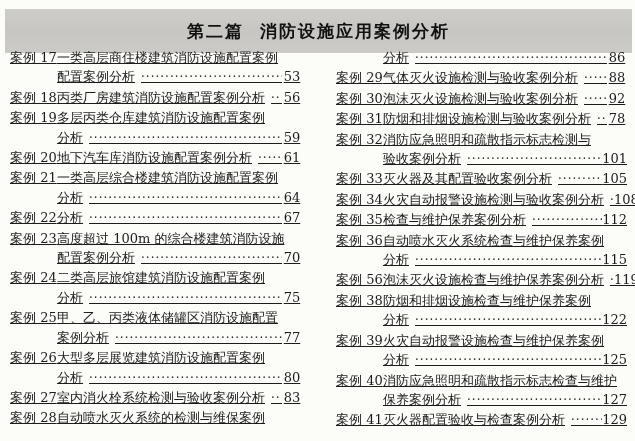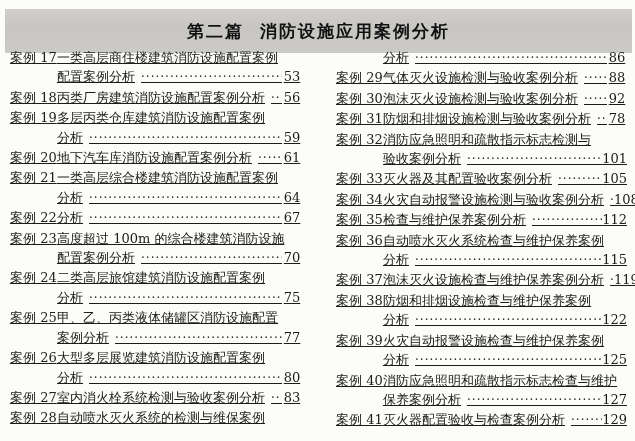--- a/index.html
+++ b/index.html
@@ -315,21 +315,21 @@
         <div class="entry-content">
           <div class="line"><span class="line-text">自动喷水灭火系统检查与维护保养案例</span></div>
           <div class="line with-page">
             <span class="line-text">分析</span>
             <span class="leader">··········································································································</span>
             <span class="page-num">115</span>
           </div>
         </div>
       </div>
       <div class="entry">
-        <span class="case-label">案例 37</span>
+        <span class="case-label">案例 56</span>
         <div class="entry-content">
           <div class="line with-page">
             <span class="line-text">泡沫灭火设施检查与维护保养案例分析</span>
             <span class="leader">··········································································································</span>
             <span class="page-num">119</span>
           </div>
         </div>
       </div>
       <div class="entry">
         <span class="case-label">案例 38</span>

